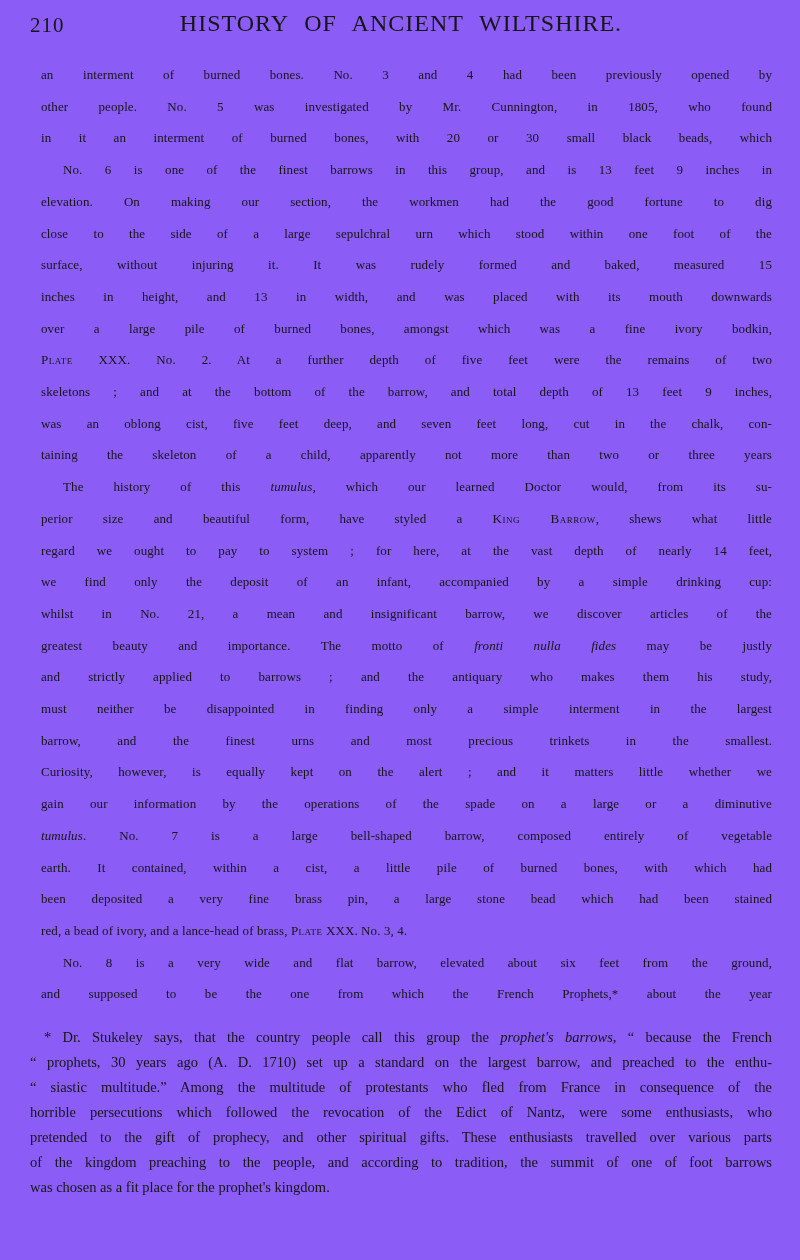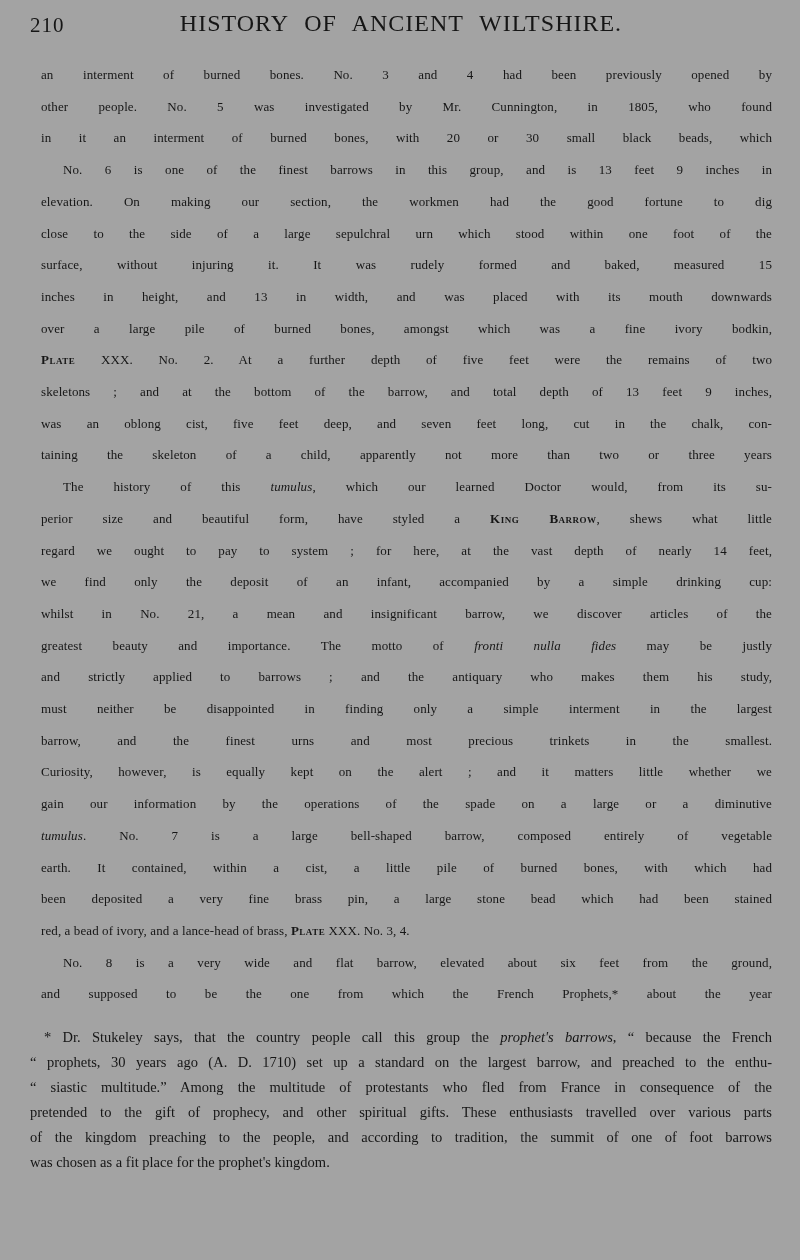--- a/index.html
+++ b/index.html
@@ -61,27 +61,26 @@
   }
   .footnote .line.indent {
     text-indent: 14px;
   }
   .italic {
     font-style: italic;
   }
   .smallcaps {
     font-variant: small-caps;
     letter-spacing: 0.5px;
-    font-weight: bold;
   }
 </style>
 </head>
 <body>
 
-<div class="page" style="background: #a3a3a3; color: rgb(22, 22, 22);">
+<div class="page" style="background: #8b5cf6; color: rgb(22, 22, 22);">
   <header class="page-header">
     <span class="page-number">210</span>
     <div class="running-title">HISTORY OF ANCIENT WILTSHIRE.</div>
   </header>
   <main class="body-text" id="body-lines">
       <div class="line"><span>an interment of burned bones. No. 3 and 4 had been previously opened by</span></div>
       <div class="line"><span>other people. No. 5 was investigated by Mr. Cunnington, in 1805, who found</span></div>
       <div class="line"><span>in it an interment of burned bones, with 20 or 30 small black beads, which</span></div>
       <div class="line indent"><span>No. 6 is one of the finest barrows in this group, and is 13 feet 9 inches in</span></div>
       <div class="line"><span>elevation. On making our section, the workmen had the good fortune to dig</span></div>
@@ -108,17 +107,18 @@
       <div class="line"><span>earth. It contained, within a cist, a little pile of burned bones, with which had</span></div>
       <div class="line"><span>been deposited a very fine brass pin, a large stone bead which had been stained</span></div>
       <div class="line end"><span>red, a bead of ivory, and a lance-head of brass, </span><span class="smallcaps">Plate</span><span> XXX. No. 3, 4.</span></div>
       <div class="line indent"><span>No. 8 is a very wide and flat barrow, elevated about six feet from the ground,</span></div>
       <div class="line"><span>and supposed to be the one from which the French Prophets,* about the year</span></div>
     </main>
   <footer class="footnote" id="footnote-lines">
       <div class="line indent"><span>* Dr. Stukeley says, that the country people call this group the </span><span class="italic">prophet's barrows</span><span>, “ because the French</span></div>
       <div class="line"><span>“ prophets, 30 years ago (A. D. 1710) set up a standard on the largest barrow, and preached to the enthu-</span></div>
       <div class="line"><span>“ siastic multitude.” Among the multitude of protestants who fled from France in consequence of the</span></div>
+      <div class="line"><span>horrible persecutions which followed the revocation of the Edict of Nantz, were some enthusiasts, who</span></div>
       <div class="line"><span>pretended to the gift of prophecy, and other spiritual gifts. These enthusiasts travelled over various parts</span></div>
       <div class="line"><span>of the kingdom preaching to the people, and according to tradition, the summit of one of foot barrows</span></div>
       <div class="line end"><span>was chosen as a fit place for the prophet's kingdom.</span></div>
     </footer>
 </div>
 
 </body></html>

